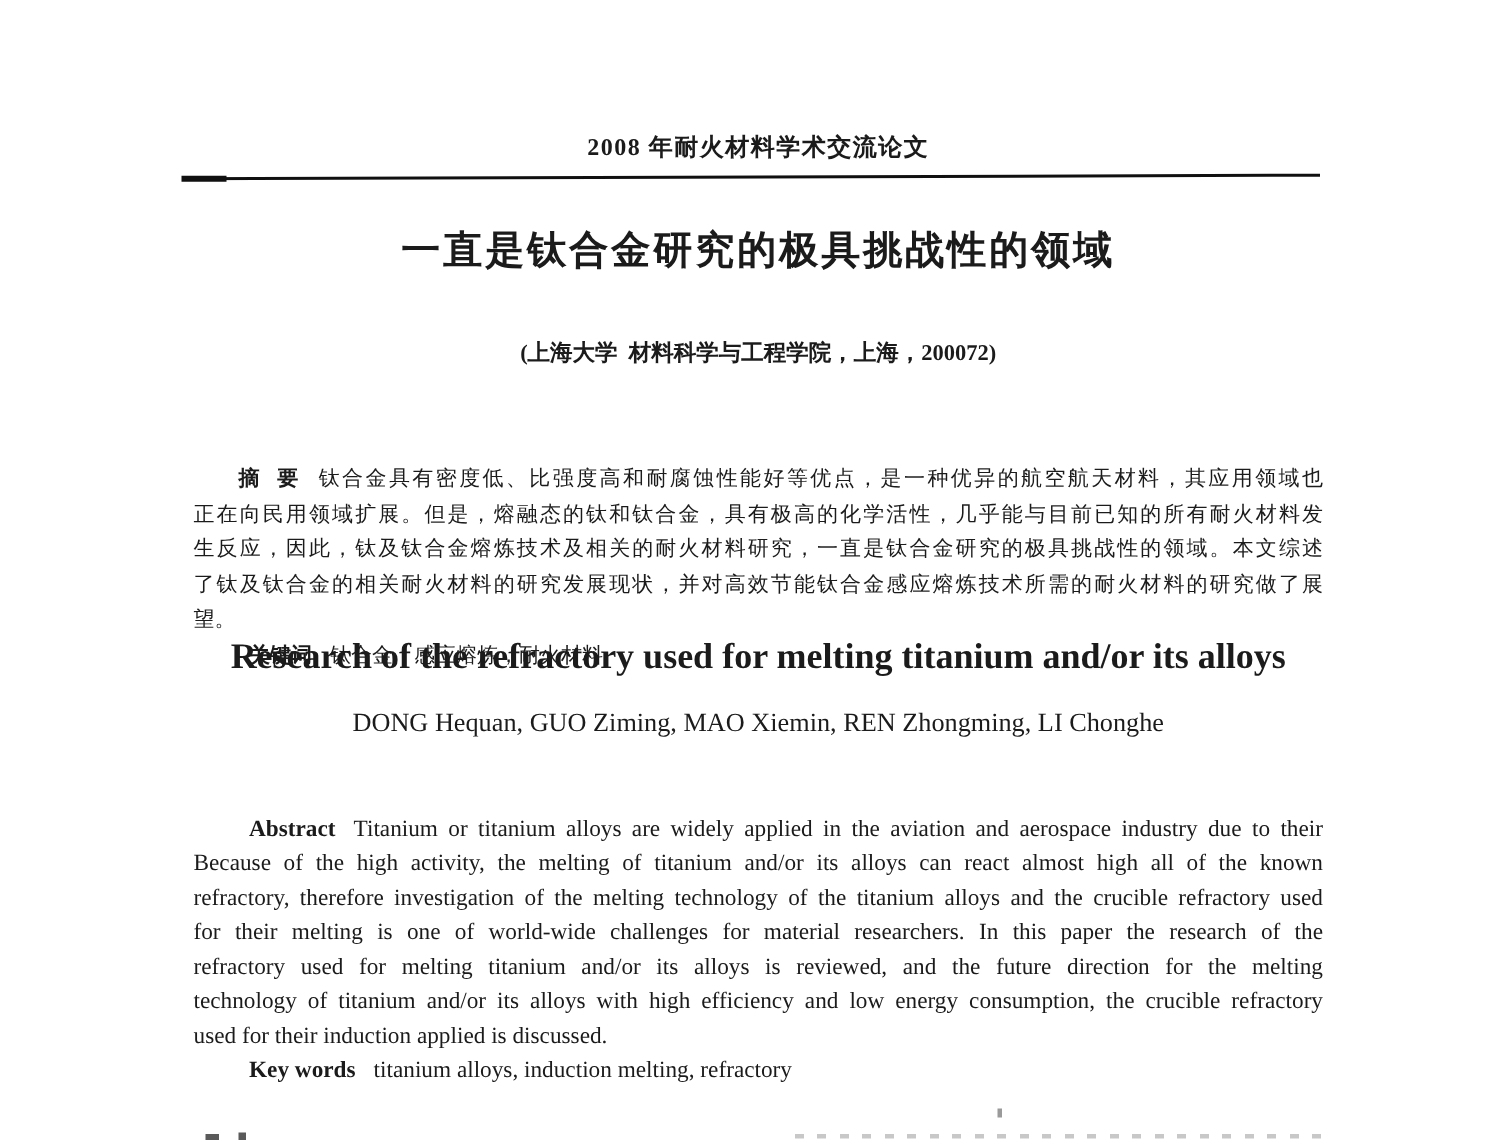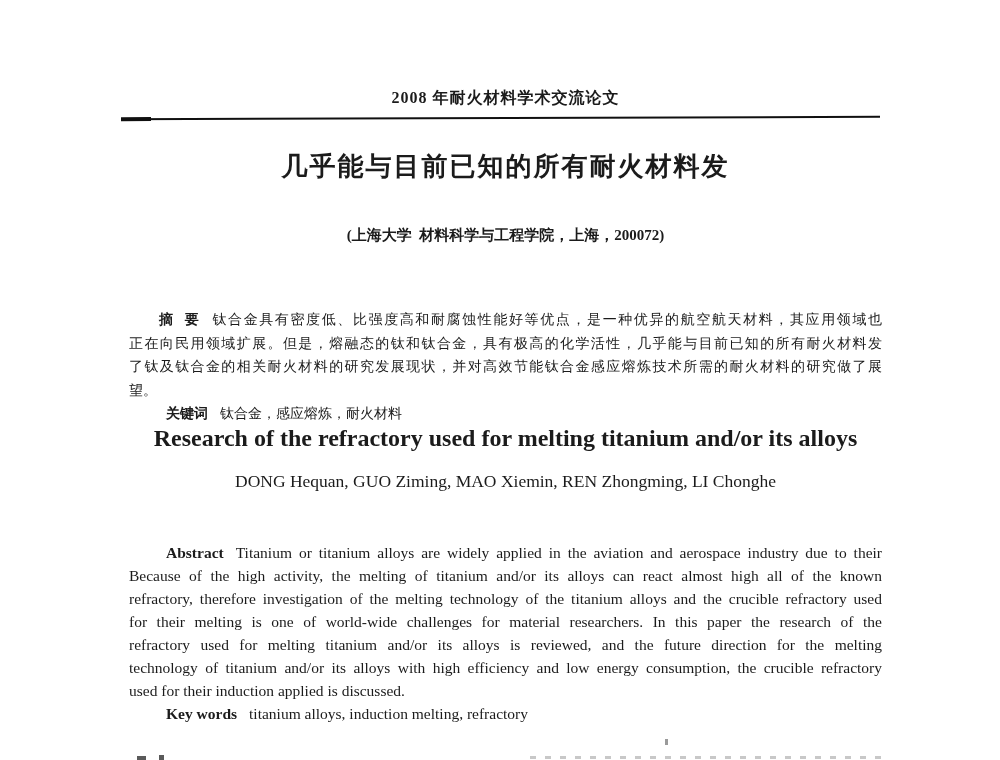--- a/index.html
+++ b/index.html
@@ -54,30 +54,31 @@
 <body>
 
 <div class="page">
 
   <div class="col center journal-header">2008 年耐火材料学术交流论文</div>
 
   <div class="header-rule">
     <span class="blob"></span>
   </div>
 
-  <div class="col center cn-title">几乎能与目前已知的所有耐火材料发</div>
+  <div class="col center cn-title">一直是钛合金研究的极具挑战性的领域</div>
 
 
   <div class="col center cn-affiliation pre">(上海大学  材料科学与工程学院，上海，200072)</div>
 
   <div class="col abstract cn-abstract">
     <div class="jl indent1">
       <span class="lbl pre">摘  要</span><span>钛合金具有密度低、比强度高和耐腐蚀性能好等优点，是一种优异的航空航天材料，其应用领域也</span>
     </div>
     <div class="jl">正在向民用领域扩展。但是，熔融态的钛和钛合金，具有极高的化学活性，几乎能与目前已知的所有耐火材料发</div>
+    <div class="jl">生反应，因此，钛及钛合金熔炼技术及相关的耐火材料研究，一直是钛合金研究的极具挑战性的领域。本文综述</div>
     <div class="jl">了钛及钛合金的相关耐火材料的研究发展现状，并对高效节能钛合金感应熔炼技术所需的耐火材料的研究做了展</div>
     <div class="ll">望。</div>
     <div class="ll indent2">
       <span class="lbl">关键词</span><span>钛合金，感应熔炼，耐火材料</span>
     </div>
   </div>
 
   <div class="col center en-title">Research of the refractory used for melting titanium and/or its alloys</div>
 
   <div class="col center en-authors">DONG Hequan, GUO Ziming, MAO Xiemin, REN Zhongming, LI Chonghe</div>

